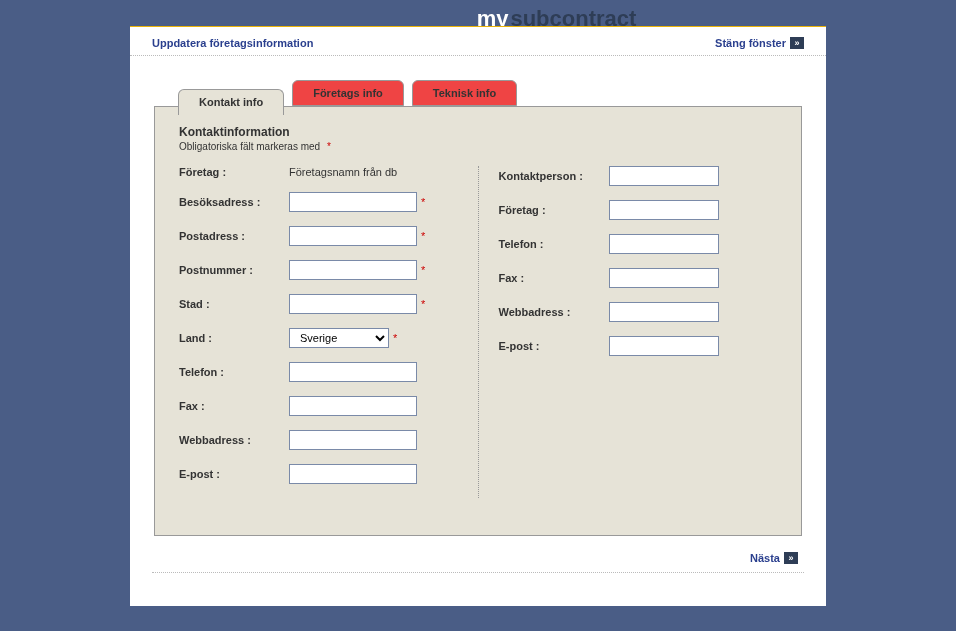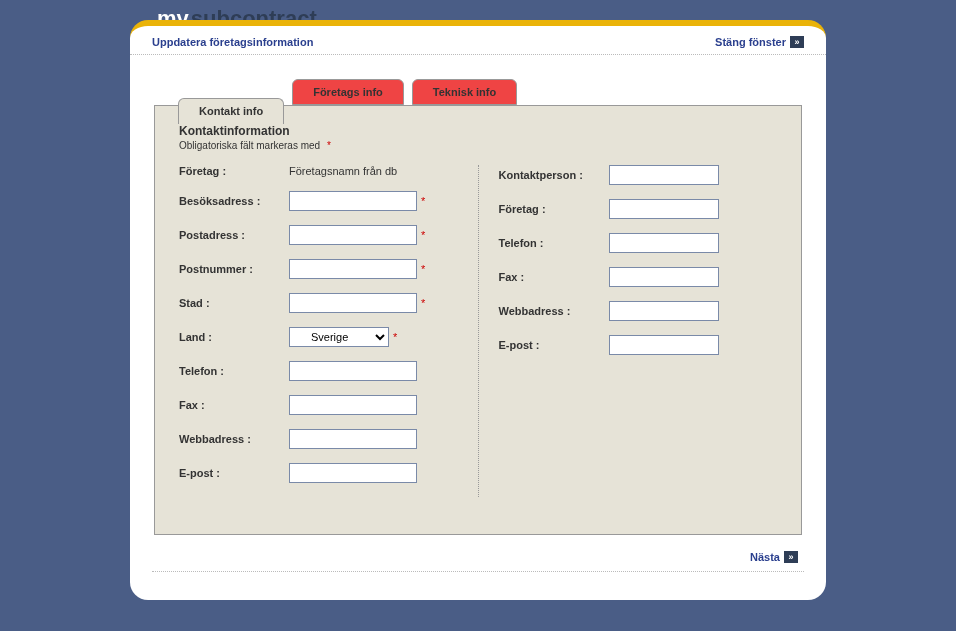--- a/index.html
+++ b/index.html
@@ -13,41 +13,41 @@
   }
   .page {
     width: 956px;
     height: 631px;
     background: #4a5d86;
     margin: 0 auto;
     position: relative;
   }
   .logo-bar {
     padding: 6px 0 2px 155px;
-    height: 20px;
+    height: 26px;
+    text-align: center;
   }
   .logo {
     font-family: Arial, sans-serif;
     font-size: 22px;
     font-weight: bold;
     color: #2e3d56;
     letter-spacing: 0;
   }
   .logo .my-box {
     display: inline-block;
     color: #fff;
     padding: 0 2px;
   }
   .panel {
     background: #fff;
     margin: 0 130px 0 130px;
     position: relative;
     min-height: 580px;
-    border-top: 6px solid #eab308;
-    border-radius: 18px;
+    border-top: 1px solid #eab308;
   }
   .panel-header {
     display: flex;
     justify-content: space-between;
     align-items: center;
     padding: 10px 22px 6px 22px;
     border-bottom: 1px dotted #bbb;
     margin: 0 0 0 0;
   }
   .page-title {
@@ -86,21 +86,21 @@
     border-bottom: none;
     border-top-left-radius: 6px;
     border-top-right-radius: 6px;
     padding: 6px 20px;
     font-weight: bold;
     font-size: 11px;
     color: #333;
     cursor: pointer;
     background: #e6e3d7;
     position: relative;
-    top: 19px;
+    top: 9px;
   }
   .tab.active {
     background: #e6e3d7;
     z-index: 2;
   }
   .tab.inactive {
     background: #ef4444;
     border-bottom: 1px solid #999;
     top: 0;
   }
@@ -151,21 +151,21 @@
   }
   .val-static {
     font-size: 11px;
     color: #333;
   }
   .inp, .sel {
     border: 1px solid #7a8aa8;
     height: 20px;
     width: 128px;
     font-size: 11px;
-    padding: 1px 17px;
+    padding: 1px 6px;
     background: #fff;
   }
   .sel {
     width: 100px;
   }
   .ast {
     color: #c00;
     margin-left: 4px;
     font-weight: normal;
   }

